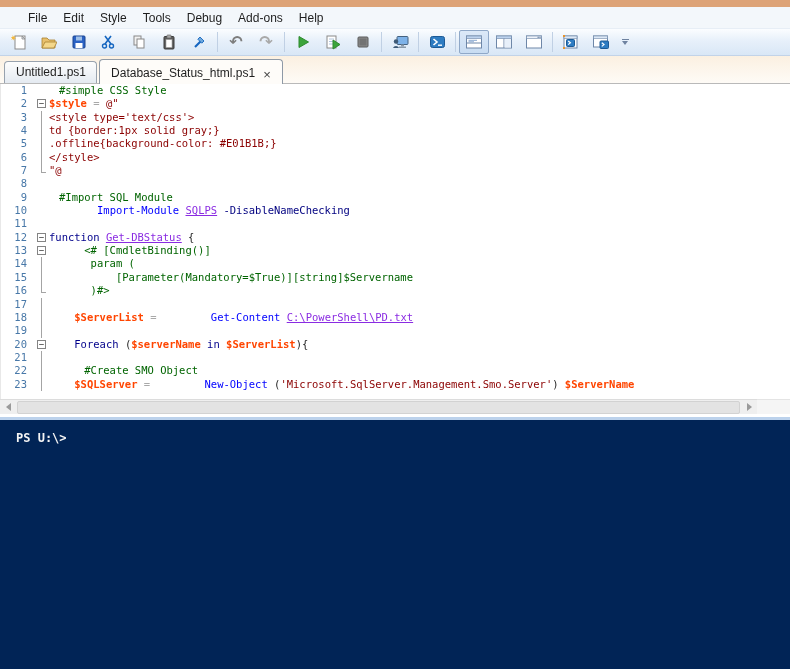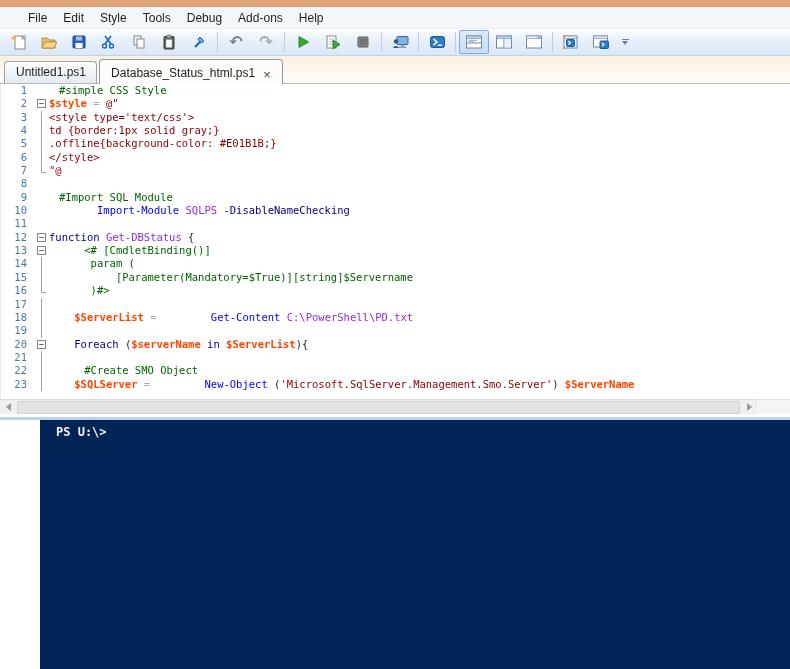--- a/index.html
+++ b/index.html
@@ -40,38 +40,38 @@
   .fold-box { position:absolute; left:2px; top:2px; width:9px; height:9px; border:1px solid #848484; background:#fff; color:#333; font-size:9px; line-height:7px; text-align:center; z-index:1; }
   .f-vline::before { content:""; position:absolute; left:6px; top:0; bottom:0; border-left:1px solid #a4a4a4; }
   .f-foot::before { content:""; position:absolute; left:6px; top:0; height:60%; border-left:1px solid #a4a4a4; }
   .f-foot::after { content:""; position:absolute; left:6px; top:60%; width:5px; border-top:1px solid #a4a4a4; }
   .code-text { white-space:pre; }
   .tk-comment { color:#006400;margin-left:10px; }
   .tk-keyword { color:#00008b; }
   .tk-cmdlet { color:#0000ff;margin-left:48px; }
   .tk-variable { color:#ff4500;font-weight:bold; }
   .tk-string { color:#8b0000; }
-  .tk-argument { color:#8a2be2; }
+  .tk-argument { color:#8a2be2;text-decoration:underline; }
   .tk-parameter { color:#000080; }
   .tk-operator { color:#a9a9a9; }
   .tk-plain { color:#1e1e1e; }
 
   
   .hscroll-zone { height:17px; background:#ffffff; display:flex; }
   .hscroll { flex:1; height:15px; background:#efefef; display:flex; align-items:center; border-top:1px solid #dcdcdc; }
   .hs-arrow { width:16px; height:15px; display:flex; align-items:center; justify-content:center; }
   .hs-arrow .tri-l { width:0; height:0; border-top:4px solid transparent; border-bottom:4px solid transparent; border-right:5px solid #9a9a9a; }
   .hs-arrow .tri-r { width:0; height:0; border-top:4px solid transparent; border-bottom:4px solid transparent; border-left:5px solid #9a9a9a; }
   .hs-thumb { flex:1; height:13px; margin:0 1px; background:#e3e3e3; border:1px solid #d2d2d2; border-radius:2px; }
   .hs-corner { width:33px; height:15px; background:#f5f5f5; border-top:1px solid #e4e4e4; }
 
   .splitter { height:4px; background:#bcd2ec; border-top:1px solid #ffffff; }
 
   
-  .console { height:249px; background:#012456; padding:2px 0 0 16px;margin-left:40px; }
+  .console { height:249px; background:#012456; padding:8px 0 0 16px; }
   .console-prompt { color:#f5f5f5; font-family:"DejaVu Sans Mono","Liberation Mono",monospace; font-size:12px; font-weight:600; white-space:pre; }
 </style>
 </head>
 <body>
 
 <div class="top-strip"></div>
 
 <div class="menubar" id="menubar">
     <div class="menu-item">File</div>
     <div class="menu-item">Edit</div>

